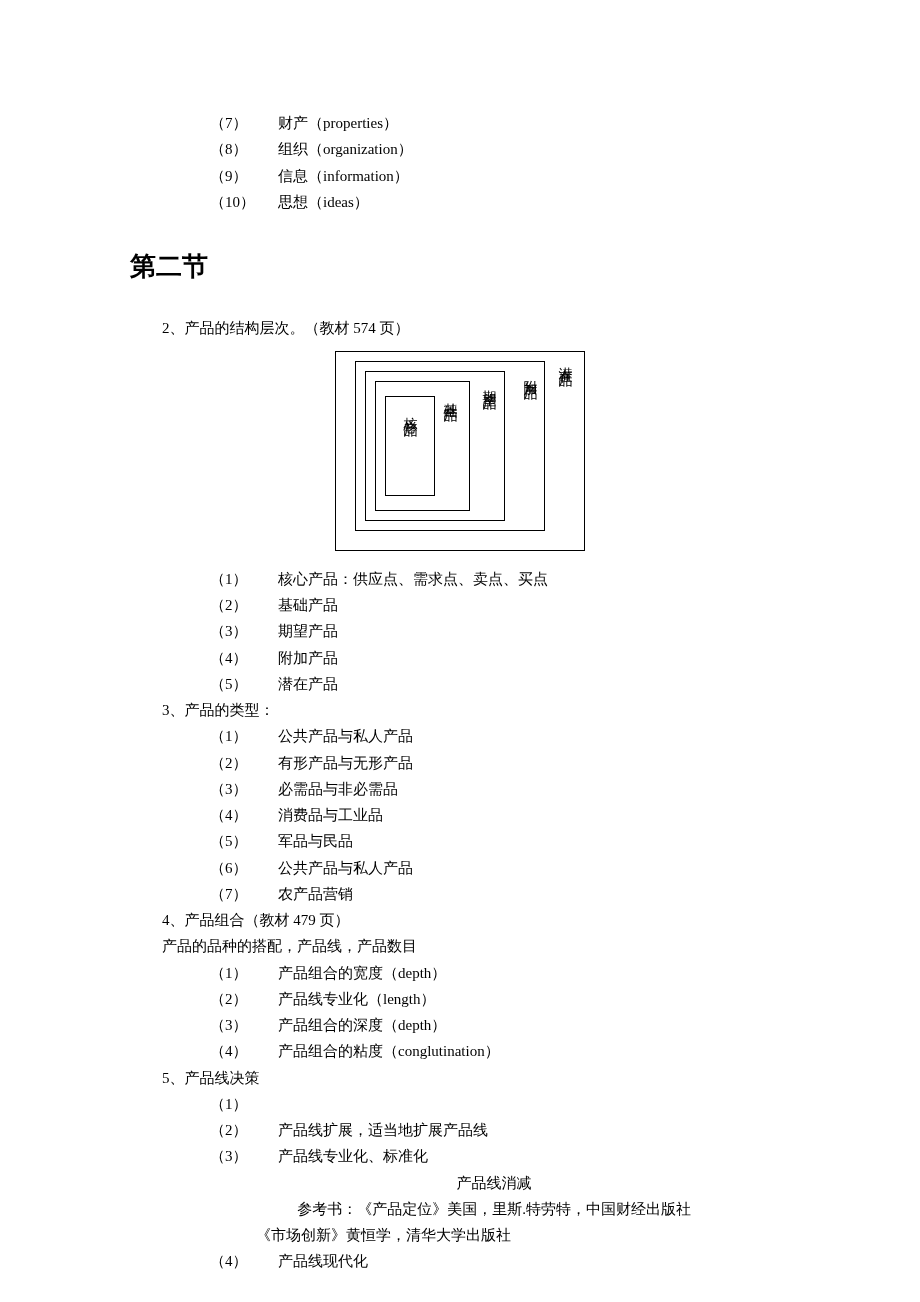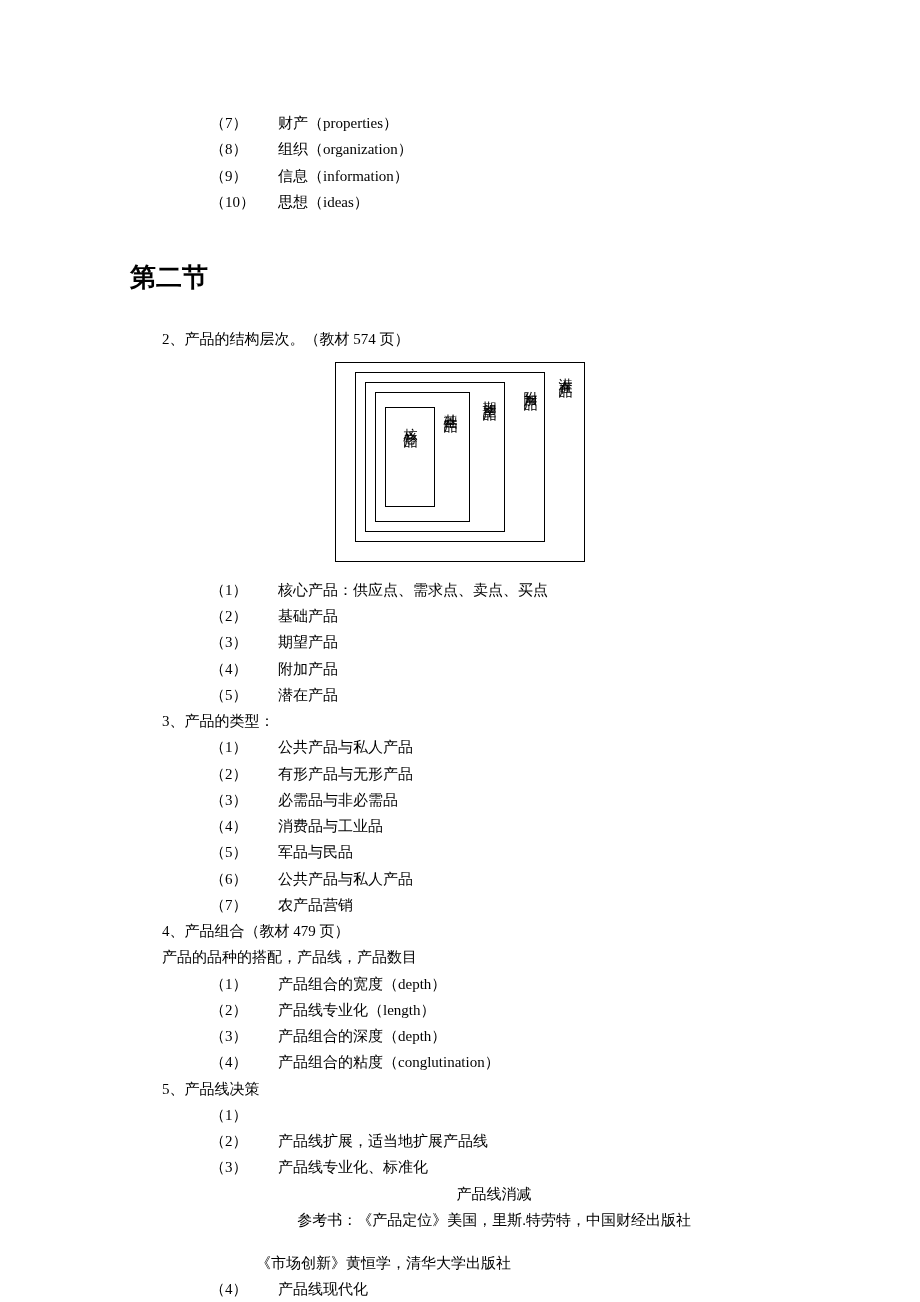--- a/index.html
+++ b/index.html
@@ -22,21 +22,21 @@
     .top-list .item {
       display: flex;
     }
     .top-list .num {
       min-width: 68px;
     }
     h2.section-title {
       font-family: "SimHei", "黑体", sans-serif;
       font-size: 26px;
       font-weight: bold;
-      margin-top: 40px;
+      margin-top: 29px;
       margin-bottom: 25px;
     }
     .point {
       padding-left: 32px;
     }
     .sub-list {
       padding-left: 80px;
     }
     .sub-list .item {
       display: flex;
@@ -75,21 +75,20 @@
     .l2 { left: 108px; top: 40px; }
     .l3 { left: 147px; top: 28px; }
     .l4 { left: 188px; top: 18px; }
     .l5 { left: 223px; top: 5px; }
     .indent-note {
       padding-left: 68px;
       text-align: center;
     }
     .indent-note2 {
       padding-left: 126px;
-      margin-top: 17px;
     }
   </style>
 </head>
 <body>
 
 <div class="top-list">
   <div class="item">
     <span class="num">（7）</span>
     <span>财产（properties）</span>
   </div>

